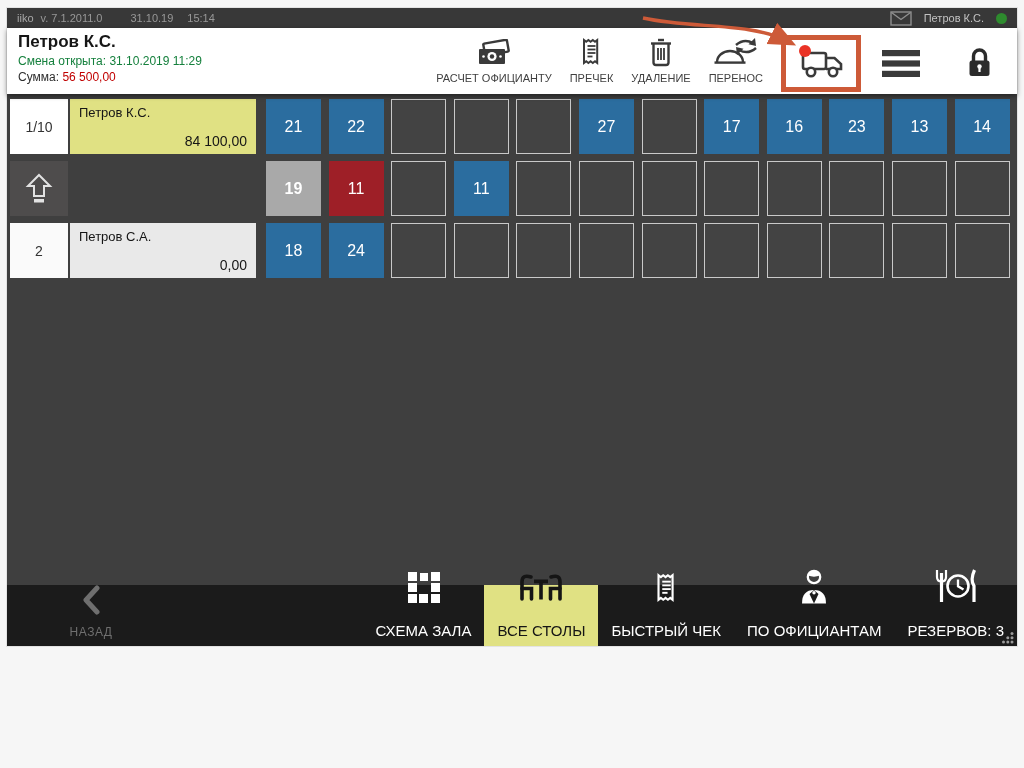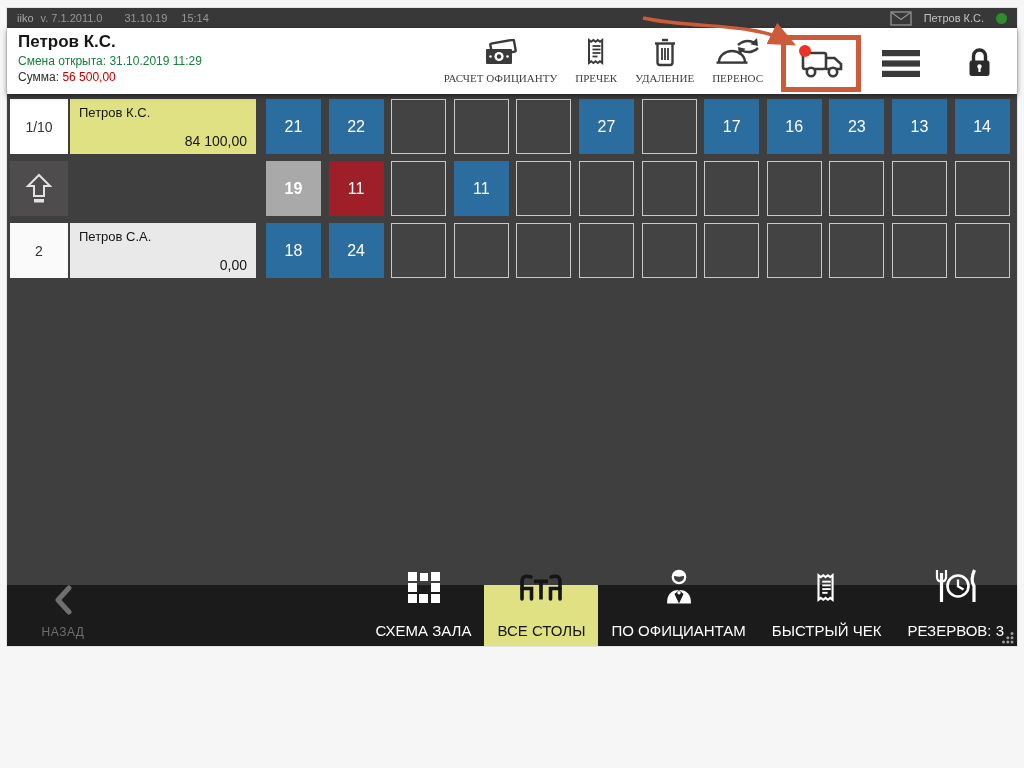--- a/index.html
+++ b/index.html
@@ -12,39 +12,39 @@
   .icon{display:inline-flex; line-height:0;}
   button{font-family:inherit; background:none; border:none; cursor:pointer;}
 
   .window{position:absolute; left:7px; top:8px; width:1010px; height:638px;
     display:flex; flex-direction:column; background:#3f3f3f; box-shadow:0 0 0 1px #e3e3e3;}
 
   
   .titlebar{height:20px; background:#383838; display:flex; align-items:center;
     padding:0 10px; font-size:11px; color:#989898; flex:0 0 auto;}
   .titlebar .app{color:#a8a8a8; margin-right:7px;}
-  .titlebar .ver{margin-right:22px;}
+  .titlebar .ver{margin-right:28px;}
   .titlebar .date{margin-right:14px;}
   .titlebar .right{margin-left:auto; display:flex; align-items:center; gap:12px;}
   .titlebar .user{color:#c2c2c2;}
   .status-dot{width:11px;height:11px;border-radius:50%;background:var(--green);}
 
   
   .header{height:66px; background:#ffffff; flex:0 0 auto; position:relative; z-index:3;
     box-shadow:0 2px 5px rgba(0,0,0,.45); padding:4px 0 0 11px;}
   .h-name{font-size:17px; font-weight:bold; color:#161616; margin-bottom:2px;}
   .h-shift{font-size:12px; color:#15803d; margin-bottom:2px;}
   .h-sum{font-size:12px; color:#2e2e2e;}
   .h-sum .val{color:var(--sumred);}
 
   .toolbar{position:absolute; top:7px; right:6px; display:flex; align-items:flex-start;}
   .tb-buttons{display:flex; align-items:flex-start;}
   .tb-item{display:flex; flex-direction:column; align-items:center; padding:0 9px;}
   .tb-item .icon{height:32px; align-items:flex-end;}
-  .tb-label{font-size:11px; color:#3f3f3f; margin-top:5px; white-space:nowrap;font-family:Liberation Serif, serif;}
+  .tb-label{font-size:11px; color:#3f3f3f; margin-top:5px; white-space:nowrap;}
   .annotation-box{border:5px solid var(--accent); width:80px; height:57px; margin:0 9px 0 9px;
     background:#fff; display:flex; align-items:center; justify-content:center;}
   .tb-square{height:57px; display:flex; align-items:center; justify-content:center; padding:0 12px;}
   .tb-lock{margin-left:22px; margin-right:6px;}
 
   .annotation-arrow{position:absolute; left:0; top:0; pointer-events:none; z-index:6; color:var(--accent);}
 
   
   .main{flex:1 1 auto; position:relative; background:#3f3f3f;}
 
@@ -63,21 +63,21 @@
   .grid{position:absolute; left:259px; top:5px; display:grid;
     grid-template-columns:repeat(12,55px); gap:7px 7.6px;}
   .tcell{width:55px;height:55px; display:flex; align-items:center; justify-content:center;
     font-size:16px; color:#fff;}
   .tcell.empty{background:#434343; border:1px solid #c9c9c9;}
   .tcell.open{background:var(--blue);}
   .tcell.inactive{background:var(--gray);font-weight:bold;}
   .tcell.alert{background:var(--red);}
 
   
-  .bottombar{height:61px; background:#1b1b1b; flex:0 0 auto; display:flex; position:relative;}
+  .bottombar{height:61px; background:#1b1b1b; flex:0 0 auto; display:flex; position:relative;padding-left:28px;}
   .back{width:112px; display:flex; flex-direction:column; align-items:center;
     justify-content:flex-end; padding-bottom:7px; color:#6f6f6f;}
   .back .icon{margin-bottom:5px;}
   .back-label{font-size:12px; letter-spacing:.5px;}
   .tabs{margin-left:auto; display:flex;}
   .tab{display:flex; flex-direction:column; align-items:center; justify-content:flex-end;
     padding:0 13px 7px; color:#fff;}
   .tab .tab-icon{height:38px; display:flex; align-items:center;}
   .tab-label{font-size:15px; margin-top:18px; white-space:nowrap;}
   .tab.active{background:var(--yellow); color:#151515;}
@@ -314,43 +314,43 @@
                 <path d="M44 17.5 h-9.5 v10.5"></path>
               </g>
               <rect x="18" y="8.5" width="14" height="3.8" fill="currentColor"></rect>
               <rect x="23.2" y="11.5" width="3.6" height="17" fill="currentColor"></rect>
             </svg>
           </span>
           <span class="tab-label">ВСЕ СТОЛЫ</span>
         </button>
         <button class="tab">
           <span class="icon tab-icon">
-            <svg width="32" height="36" viewBox="0 0 32 36">
-              <circle cx="16" cy="9" r="6.2" fill="none" stroke="currentColor" stroke-width="2.3"></circle>
-              <path d="M16 2.8 a6.2 6.2 0 0 1 6 4.8 q-6 2.2 -12 0 a6.2 6.2 0 0 1 6 -4.8 z" fill="currentColor"></path>
-              <path d="M4 35.5 q0 -13.5 12 -13.5 t12 13.5 z" fill="currentColor"></path>
-              <path d="M16 22 l-4.5 4 4.5 9.5 4.5 -9.5 z" fill="#1b1b1b"></path>
-              <circle cx="16" cy="24.8" r="1.7" fill="currentColor"></circle>
-            </svg>
-          </span>
-          <span class="tab-label">ПО ОФИЦИАНТАМ</span>
-        </button>
-        <button class="tab">
-          <span class="icon tab-icon">
             <svg width="25" height="33" viewBox="0 0 23 31">
               <path d="M4 4 l2.2 1.8 2.2 -1.8 2.2 1.8 2.2 -1.8 2.2 1.8 2.2 -1.8 v23 l-2.2 -1.8 -2.2 1.8 -2.2 -1.8 -2.2 1.8 -2.2 -1.8 -2.2 1.8 z" fill="none" stroke="currentColor" stroke-width="2"></path>
               <g stroke="currentColor" stroke-width="1.8">
                 <path d="M7.5 10 h8"></path>
                 <path d="M7.5 13.5 h8"></path>
                 <path d="M7.5 17 h8"></path>
                 <path d="M7.5 20.5 h5"></path>
               </g>
             </svg>
           </span>
           <span class="tab-label">БЫСТРЫЙ ЧЕК</span>
+        </button>
+        <button class="tab">
+          <span class="icon tab-icon">
+            <svg width="32" height="36" viewBox="0 0 32 36">
+              <circle cx="16" cy="9" r="6.2" fill="none" stroke="currentColor" stroke-width="2.3"></circle>
+              <path d="M16 2.8 a6.2 6.2 0 0 1 6 4.8 q-6 2.2 -12 0 a6.2 6.2 0 0 1 6 -4.8 z" fill="currentColor"></path>
+              <path d="M4 35.5 q0 -13.5 12 -13.5 t12 13.5 z" fill="currentColor"></path>
+              <path d="M16 22 l-4.5 4 4.5 9.5 4.5 -9.5 z" fill="#1b1b1b"></path>
+              <circle cx="16" cy="24.8" r="1.7" fill="currentColor"></circle>
+            </svg>
+          </span>
+          <span class="tab-label">ПО ОФИЦИАНТАМ</span>
         </button>
         <button class="tab">
           <span class="icon tab-icon">
             <svg width="46" height="36" viewBox="0 0 46 36">
               <g stroke="currentColor" fill="none">
                 <path d="M4 2 v7 q0 4.5 4.5 4.5 t4.5 -4.5 v-7" stroke-width="2.2"></path>
                 <path d="M8.5 5 v29" stroke-width="3.2"></path>
                 <circle cx="25" cy="18" r="10.5" stroke-width="2.6"></circle>
                 <path d="M25 11.5 v6.8 l5.5 3.2" stroke-width="2.3"></path>
                 <path d="M41.5 2 q-4.5 10 -0.5 16 v16" stroke-width="3.2"></path>

